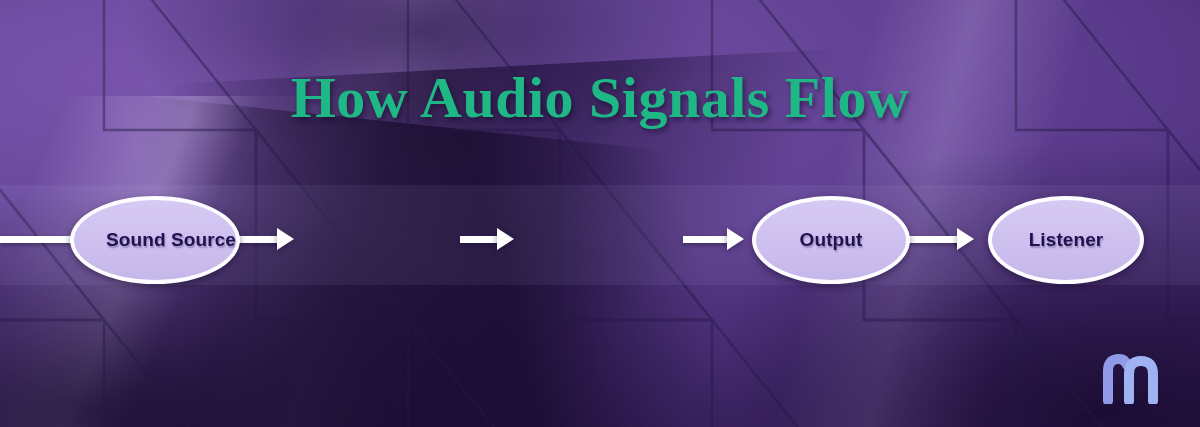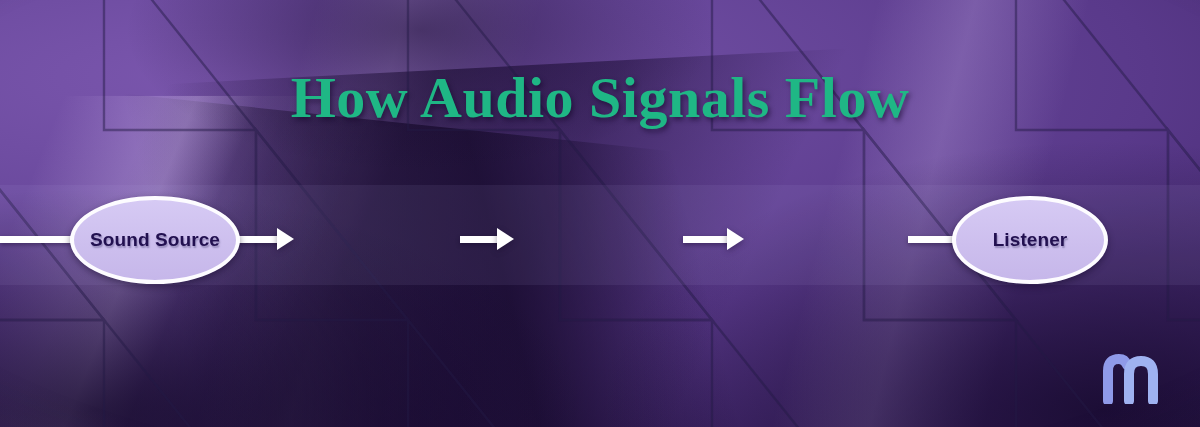--- a/index.html
+++ b/index.html
@@ -222,28 +222,31 @@
 
     <div class="link" style="left:460px; top:236px; width:40px;"></div>
     <div class="arrowhead" style="left:497px; top:228px;"></div>
 
     <div class="link" style="left:683px; top:236px; width:47px;"></div>
     <div class="arrowhead" style="left:727px; top:228px;"></div>
 
     <div class="link" style="left:908px; top:236px; width:52px;"></div>
     <div class="arrowhead" style="left:957px; top:228px;"></div>
 
-    <div class="node" style="left:70px; top:196px; width:170px; height:88px;">
+    <div class="node" style="left:70px; top:196px; width:170px; height:88px;justify-content:flex-end;">
       <span class="node-label">Sound Source</span>
     </div>
 
 
 
-
-    <div class="node" style="left:952px; top:196px; width:156px; height:88px;">
+    <div class="node" style="left:752px; top:196px; width:158px; height:88px;">
+      <span class="node-label">Output</span>
+    </div>
+
+    <div class="node" style="left:988px; top:196px; width:156px; height:88px;">
       <span class="node-label">Listener</span>
     </div>
   </div>
 
   <svg class="logo" viewBox="0 0 62 50">
     <g fill="none" stroke-linecap="round">
 
       <path d="M 8 47 L 8 17 Q 8 5 19 5 Q 25 5 27 11" stroke="#8f9ae9" stroke-width="10"></path>
 
       <path d="M 29 47 L 29 20 Q 29 7 41 7 Q 53 7 53 20 L 53 47" stroke="#9fb2f1" stroke-width="10"></path>

